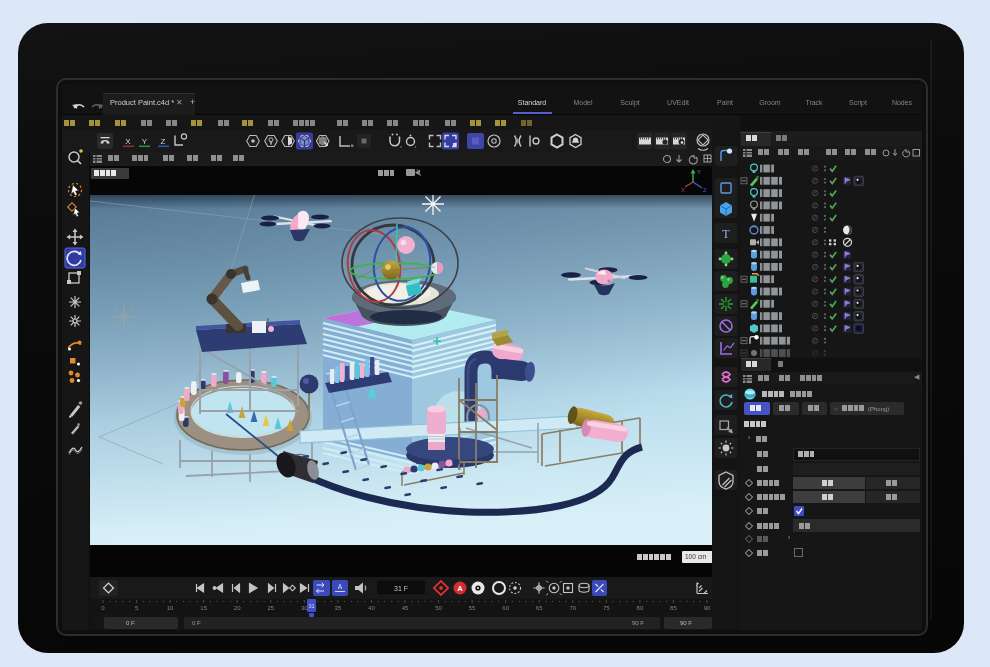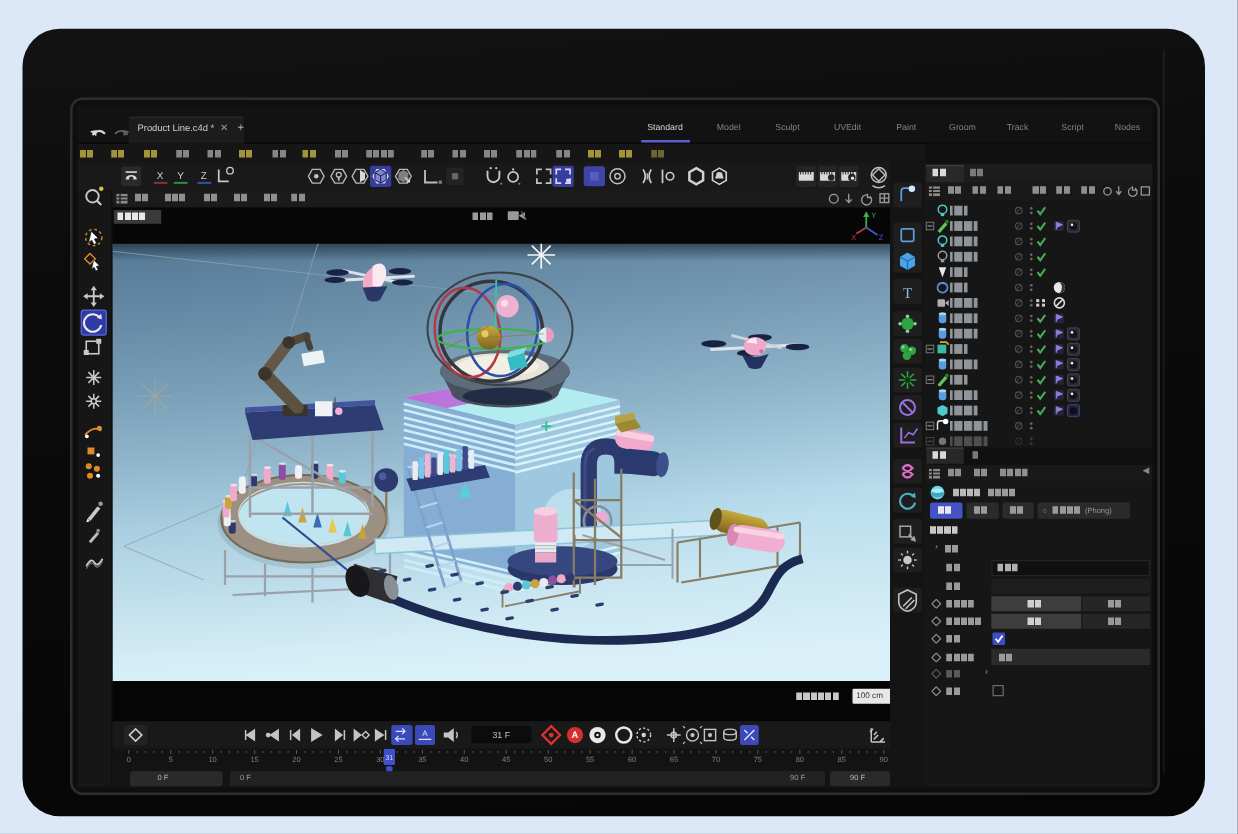--- a/index.html
+++ b/index.html
@@ -16,21 +16,21 @@
 <div class="bezel"></div>
 <div class="screen">
 <div class="abs" style="left:0;top:0;width:860px;height:31px;background:#121212;border-bottom:1px solid #060606">
       <svg class="abs" style="left:9px;top:17px" width="34" height="12" viewBox="0 0 34 12">
         <path d="M3 7 Q8 1 13 6" stroke="#d8d8d8" stroke-width="1.7" fill="none"></path>
         <path d="M1 4 l5 4 l0.5 -5 z" fill="#d8d8d8"></path>
         <path d="M31 7 Q26 1 21 6" stroke="#5f5f5f" stroke-width="1.5" fill="none"></path>
         <path d="M33 4 l-5 4 l-0.5 -5 z" fill="#5f5f5f"></path>
       </svg>
       <div class="abs" style="left:41px;top:9px;width:92px;height:22px;background:#1c1c1c;border-top:1px solid #303030;border-radius:2px 2px 0 0"></div>
-      <div class="t" style="left:48px;top:15px;color:#cfcfcf;font-size:7.5px">Product Line.c4d *</div>
+      <div class="t" style="left:48px;top:15px;color:#cfcfcf;font-size:7.5px">Product Paint.c4d *</div>
       <div class="t" style="left:114px;top:15px;color:#9a9a9a;font-size:8px">✕</div>
       <div class="t" style="left:128px;top:14px;color:#b0b0b0;font-size:9px">+</div>
       <div class="t" style="left:470px;top:15px;transform:translateX(-50%);color:#d8d8d8;font-size:7px">Standard</div>
       <div class="t" style="left:521px;top:15px;transform:translateX(-50%);color:#848484;font-size:7px">Model</div>
       <div class="t" style="left:568px;top:15px;transform:translateX(-50%);color:#848484;font-size:7px">Sculpt</div>
       <div class="t" style="left:616px;top:15px;transform:translateX(-50%);color:#848484;font-size:7px">UVEdit</div>
       <div class="t" style="left:663px;top:15px;transform:translateX(-50%);color:#848484;font-size:7px">Paint</div>
       <div class="t" style="left:708px;top:15px;transform:translateX(-50%);color:#848484;font-size:7px">Groom</div>
       <div class="t" style="left:752px;top:15px;transform:translateX(-50%);color:#848484;font-size:7px">Track</div>
       <div class="t" style="left:796px;top:15px;transform:translateX(-50%);color:#848484;font-size:7px">Script</div>

